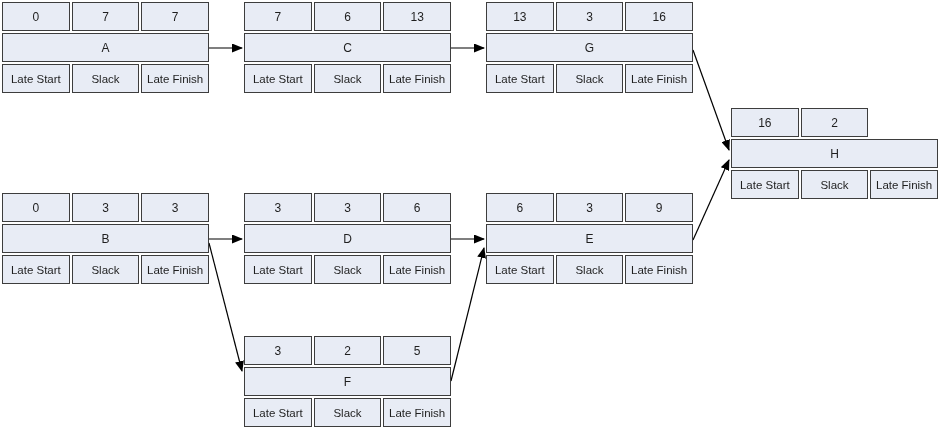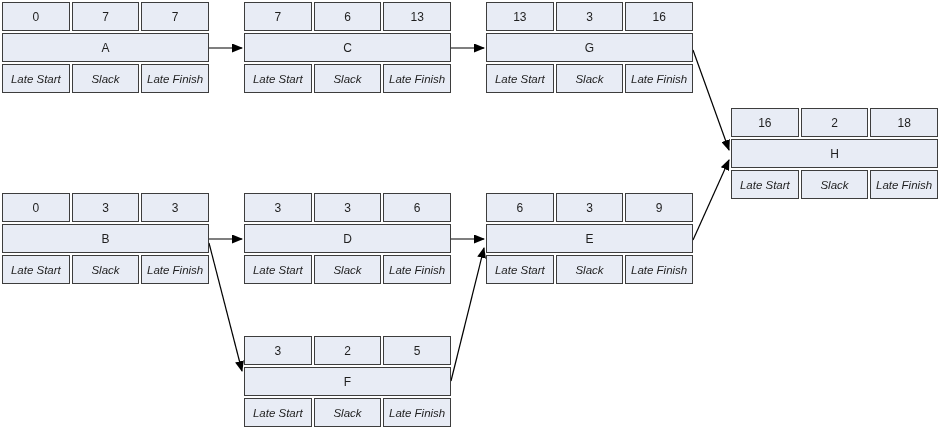--- a/index.html
+++ b/index.html
@@ -40,21 +40,20 @@
     font-size: 12px;
     color: #1f1f1f;
     white-space: nowrap;
     overflow: hidden;
   }
   .cell.name {
     grid-column: 1 / -1;
   }
   .cell.label {
     font-size: 11.5px;
-    font-style: italic;
   }
   .edge {
     stroke: #000000;
     stroke-width: 1.2;
     fill: none;
   }
 </style>
 </head>
 <body>
 
@@ -102,21 +101,20 @@
     <div class="cell num">16</div>
     <div class="cell name">G</div>
     <div class="cell label">Late Start</div>
     <div class="cell label">Slack</div>
     <div class="cell label">Late Finish</div>
   </div>
 
   <div class="node" style="left:731px; top:108px;">
     <div class="cell num">16</div>
     <div class="cell num">2</div>
-    <div class="cell num">18</div>
     <div class="cell name">H</div>
     <div class="cell label">Late Start</div>
     <div class="cell label">Slack</div>
     <div class="cell label">Late Finish</div>
   </div>
 
   <div class="node" style="left:2px; top:193px;">
     <div class="cell num">0</div>
     <div class="cell num">3</div>
     <div class="cell num">3</div>

